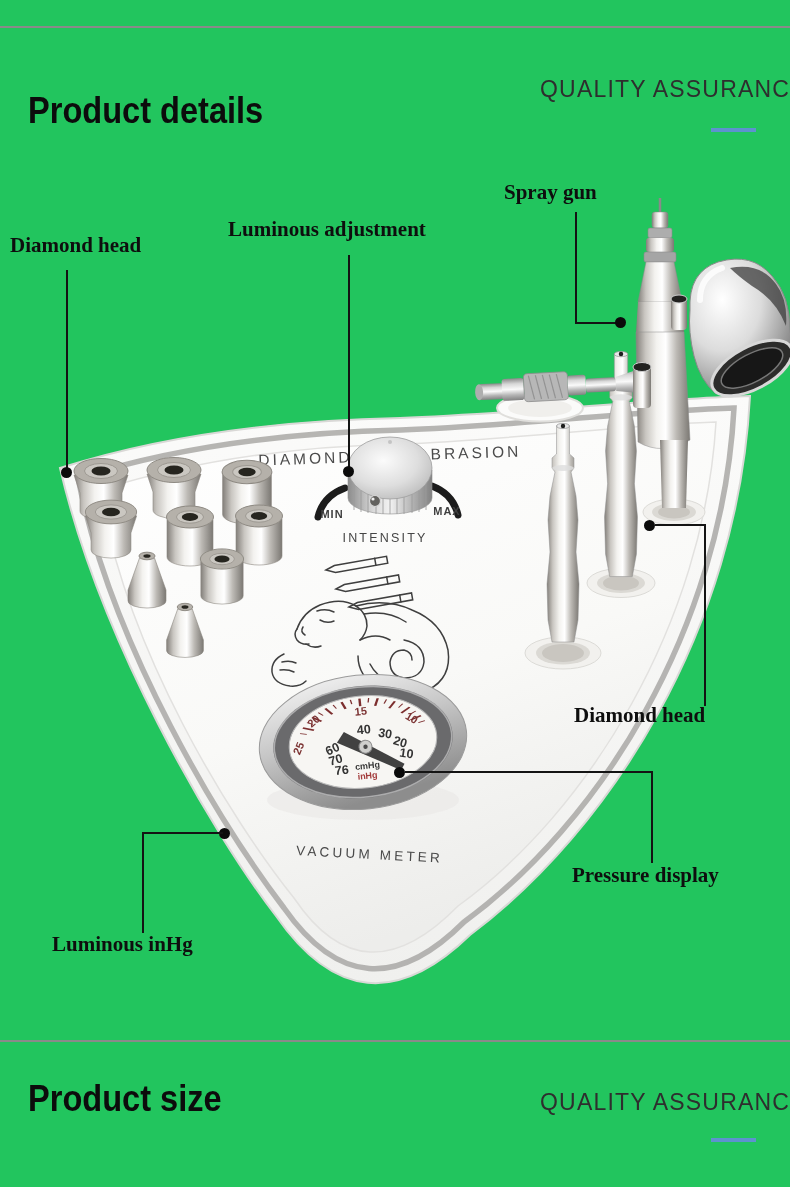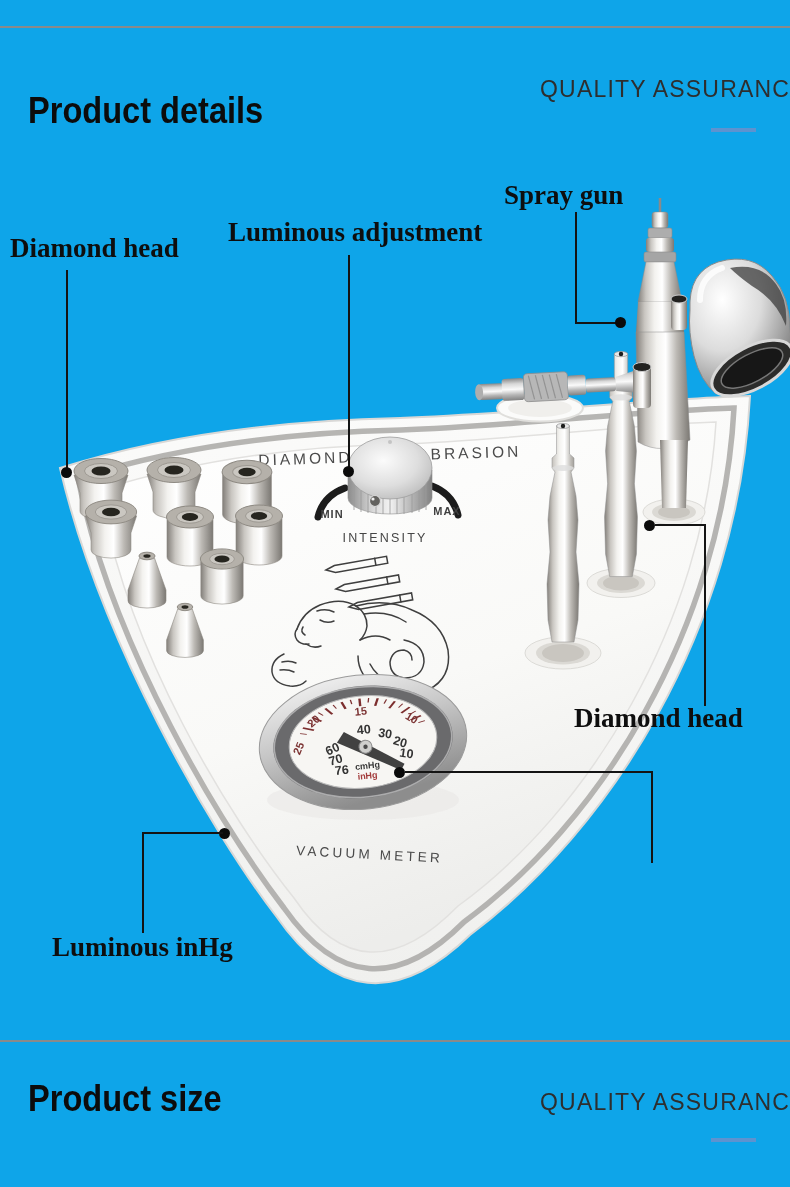--- a/index.html
+++ b/index.html
@@ -1,27 +1,27 @@
 <!DOCTYPE html>
 <html><head>
 <meta charset="utf-8">
 <style>
   html,body{margin:0;padding:0;background:#ffffff;}
-  .canvas{position:relative;width:790px;height:1187px;background:#0ea5e9;overflow:hidden;
+  .canvas{position:relative;width:790px;height:1187px;background:#22c55e;overflow:hidden;
           font-family:"Liberation Sans",sans-serif;}
   .divider{position:absolute;left:0;width:790px;height:2px;background:#8a8a8a;}
   .sec-title{position:absolute;left:28px;font-family:"Liberation Sans",sans-serif;
              font-weight:bold;font-size:37px;color:#0c0c0c;transform:scaleX(.88);
              transform-origin:left center;white-space:nowrap;letter-spacing:0;}
   .qa{position:absolute;left:540px;width:220px;text-align:left;}
   .qa-text{font-family:"Liberation Sans",sans-serif;font-size:23px;color:#2e2e2e;
            letter-spacing:1.2px;white-space:nowrap;}
   .qa-line{position:absolute;width:45px;height:4px;background:#5d93cf;}
   .callout-label{position:absolute;font-family:"Liberation Serif",serif;font-weight:bold;
-                 font-size:27px;color:#0e0e0e;white-space:nowrap;line-height:1.1;}
+                 font-size:21px;color:#0e0e0e;white-space:nowrap;line-height:1.1;}
   .cline{position:absolute;background:#141414;}
   .cdot{position:absolute;width:11px;height:11px;border-radius:50%;background:#0b0b0b;}
   svg{position:absolute;left:0;top:0;}
 </style>
 </head>
 <body>
 
 <div class="canvas">
 
   <div class="divider" style="top:26px;"></div>
@@ -359,20 +359,21 @@
   <div class="cline" style="left:651px;top:771px;width:2px;height:92px;"></div>
 
   <div class="cdot" style="left:219px;top:828px;"></div>
   <div class="cline" style="left:143px;top:832px;width:80px;height:2px;"></div>
   <div class="cline" style="left:142px;top:832px;width:2px;height:101px;"></div>
 
   <div class="callout-label" style="left:504px;top:181px;">Spray gun</div>
   <div class="callout-label" style="left:10px;top:234px;">Diamond head</div>
   <div class="callout-label" style="left:228px;top:218px;">Luminous adjustment</div>
   <div class="callout-label" style="left:574px;top:704px;">Diamond head</div>
+  <div class="callout-label" style="left:572px;top:864px;">Pressure display</div>
   <div class="callout-label" style="left:52px;top:933px;">Luminous inHg</div>
 
   <div class="divider" style="top:1040px;"></div>
   <div class="sec-title" style="top:1078px;">Product size</div>
   <div class="qa" style="top:1089px;">
     <span class="qa-text">QUALITY ASSURANCE</span>
   </div>
   <div class="qa-line" style="left:711px;top:1138px;"></div>
 
 </div>

